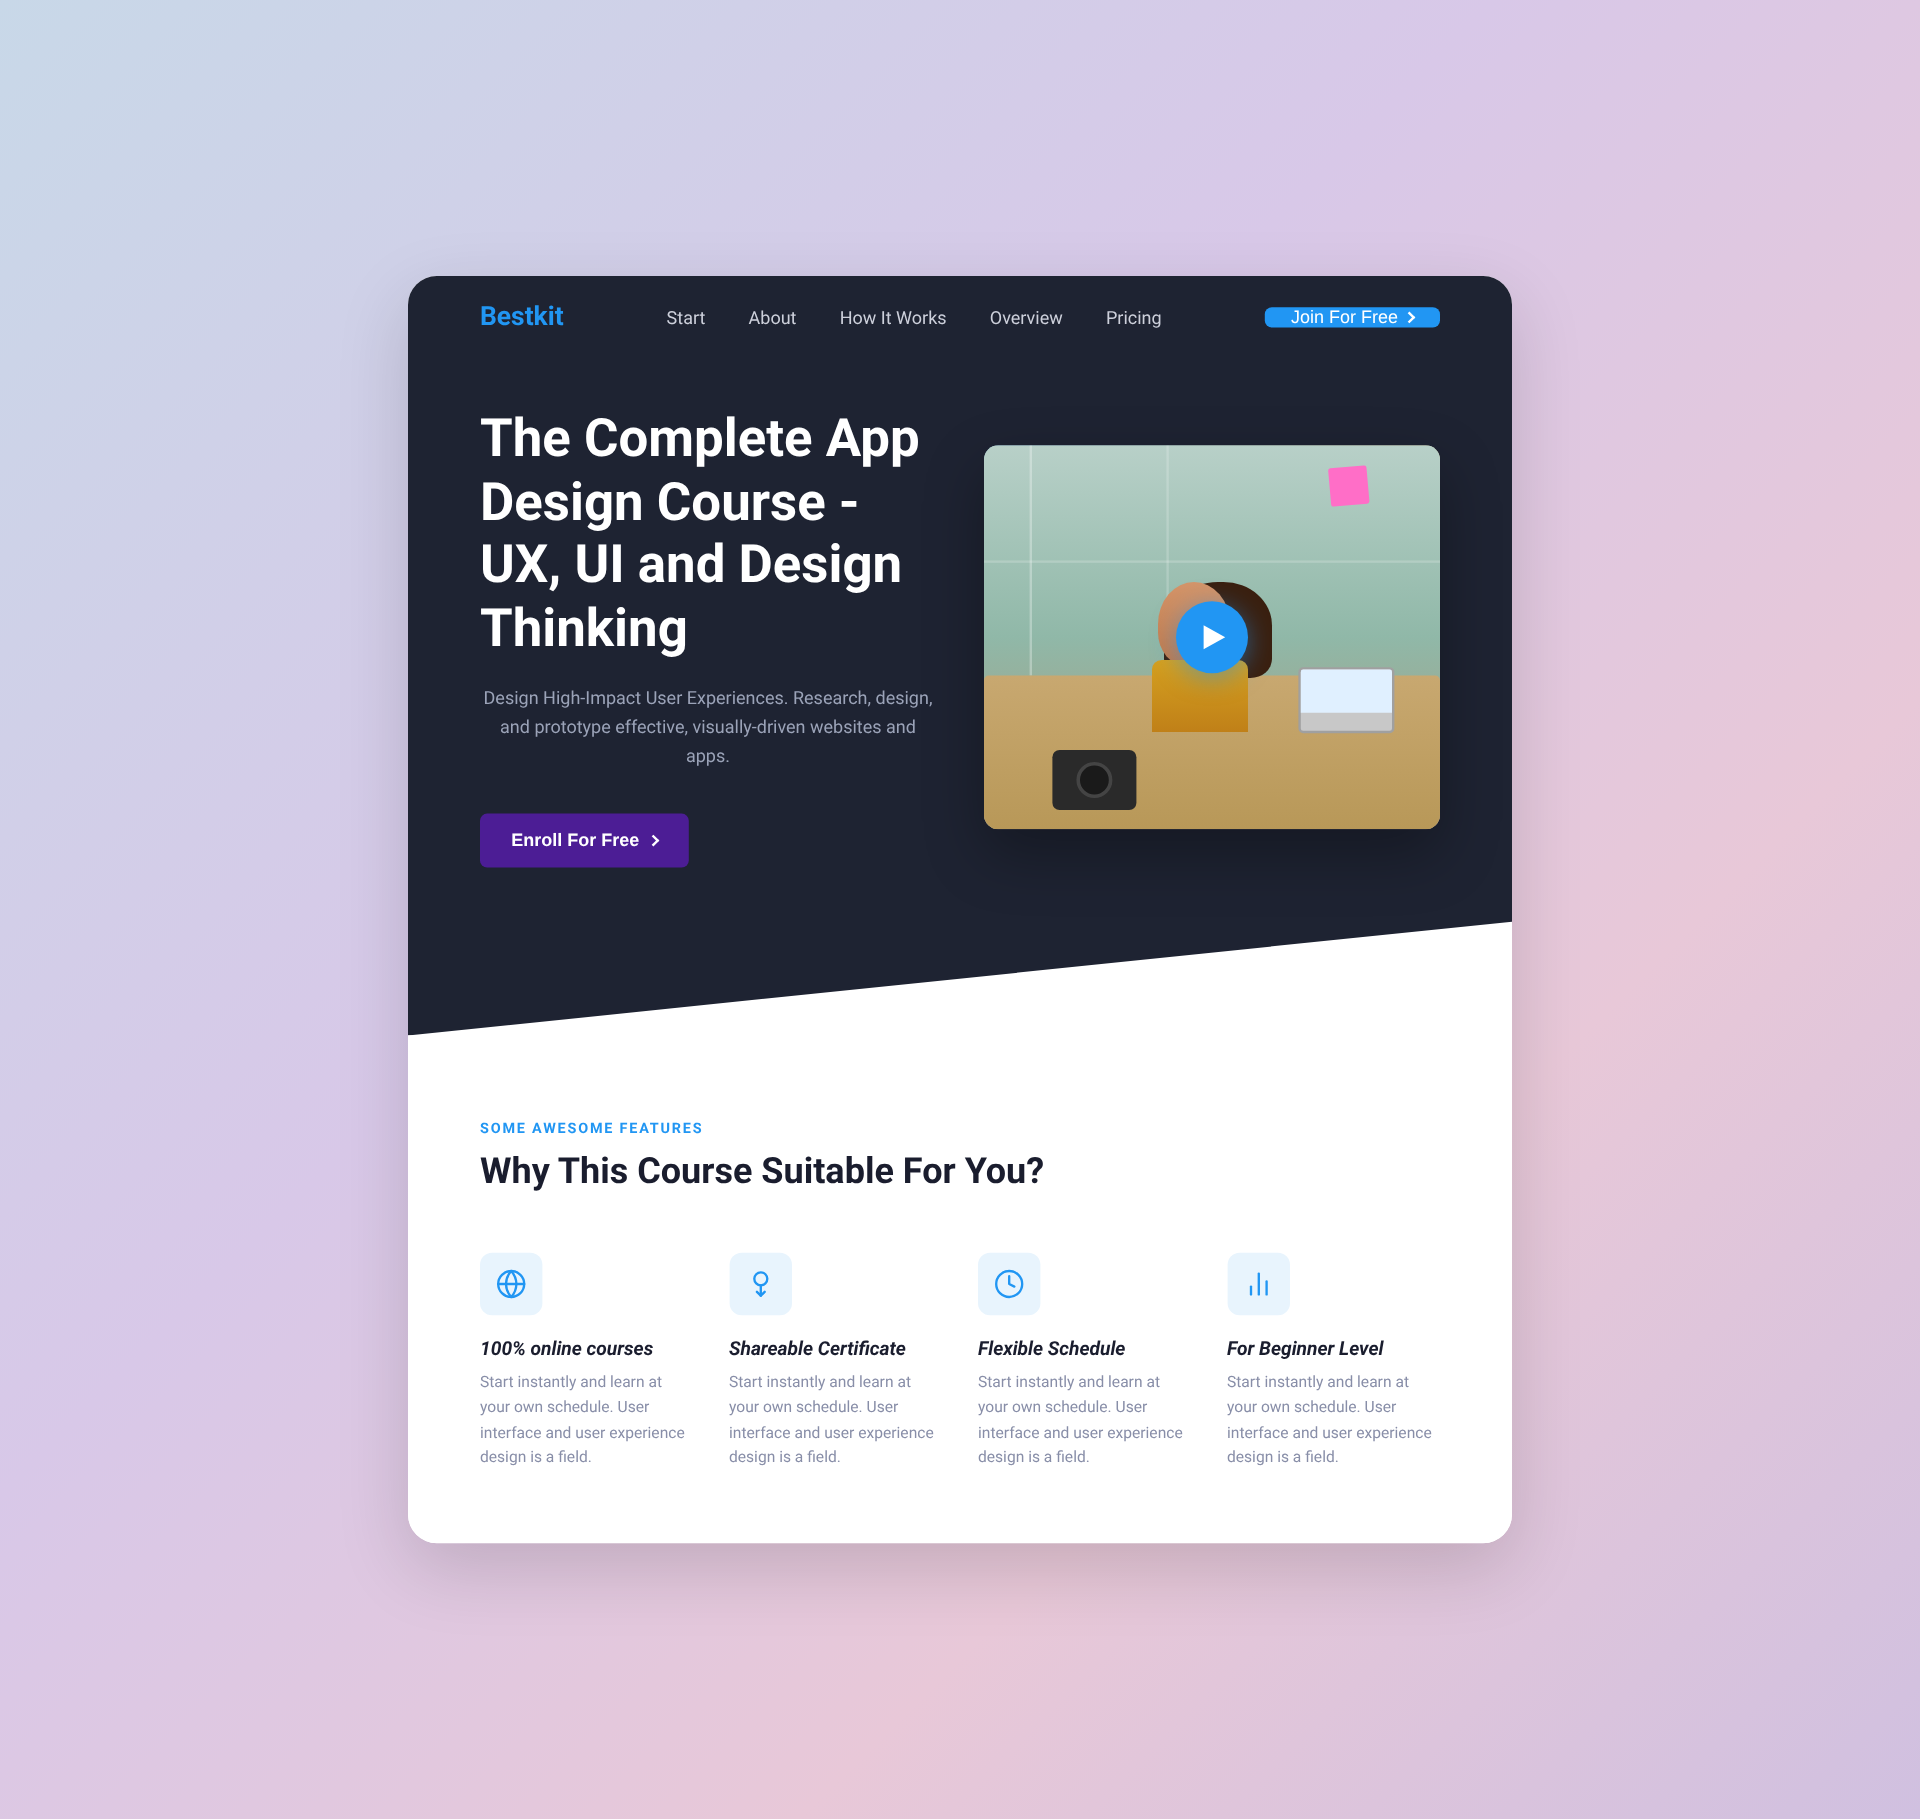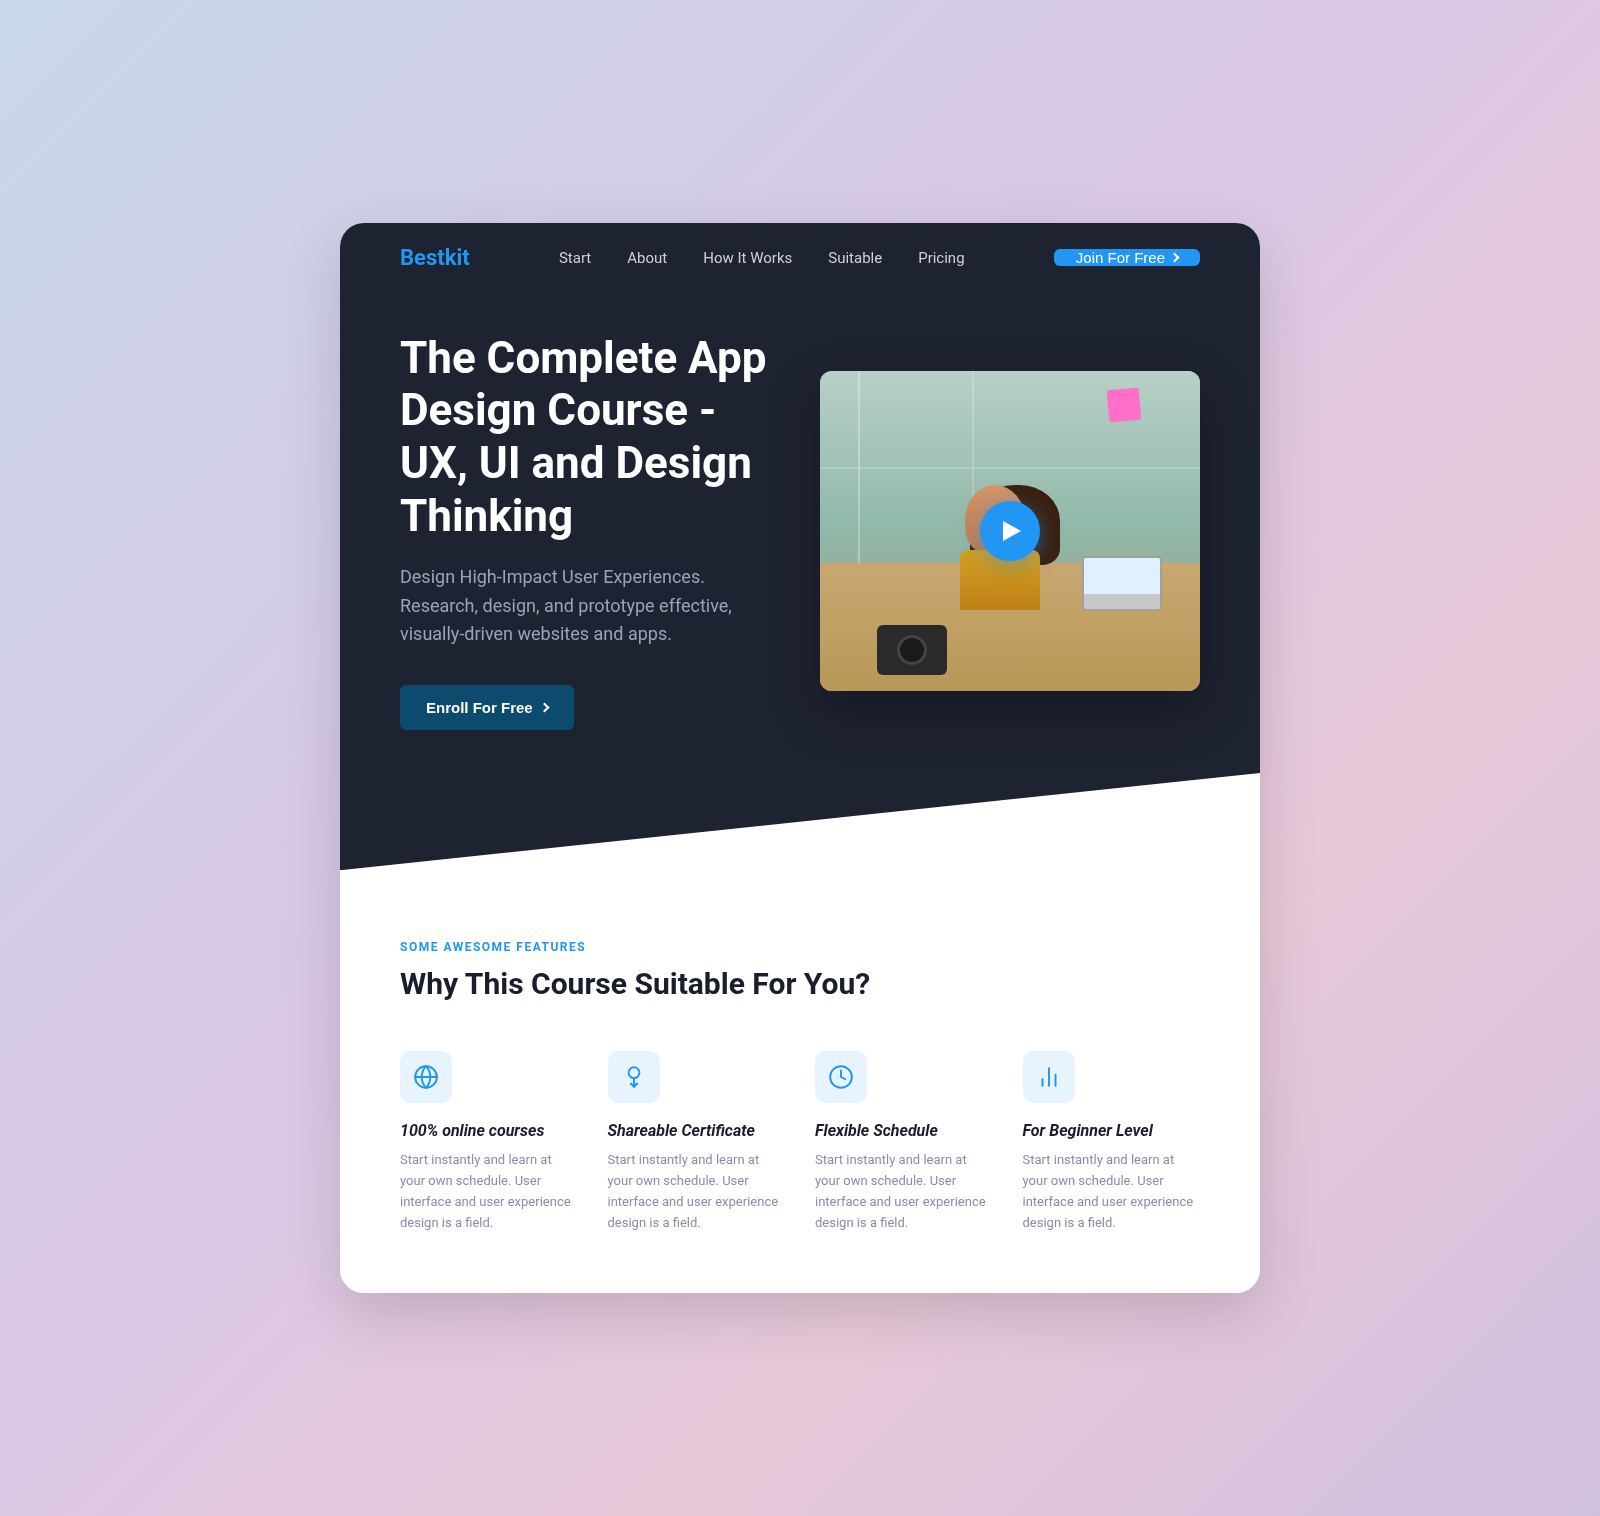--- a/index.html
+++ b/index.html
@@ -94,29 +94,30 @@
 
     .hero-title {
       font-size: 44px;
       font-weight: 700;
       color: #fff;
       line-height: 1.2;
       margin-bottom: 20px;
     }
 
     .hero-subtitle {
-      font-size: 18px;
+      font-size: 15px;
       color: #9ba3b8;
       line-height: 1.6;
       margin-bottom: 36px;
       max-width: 380px;
+      text-align: center;
     }
 
     .enroll-btn {
-      background: #0c4a6e;
+      background: #4c1d95;
       color: #fff;
       border: none;
       border-radius: 6px;
       padding: 14px 26px;
       font-size: 15px;
       font-weight: 600;
       cursor: pointer;
       display: inline-flex;
       align-items: center;
       gap: 8px;
@@ -361,21 +362,21 @@
   <section class="hero">
 
     <nav class="navbar">
       <div class="logo">
         <span>Best</span><span style="color:#2196F3;">kit</span>
       </div>
       <ul class="nav-links">
         <li><a href="#">Start</a></li>
         <li><a href="#">About</a></li>
         <li><a href="#">How It Works</a></li>
-        <li><a href="#">Suitable</a></li>
+        <li><a href="#">Overview</a></li>
         <li><a href="#">Pricing</a></li>
       </ul>
       <button class="join-btn">
         <span>Join For Free</span>
         <span class="chevron"></span>
       </button>
     </nav>
 
     <div class="hero-content">
       <div class="hero-text">

